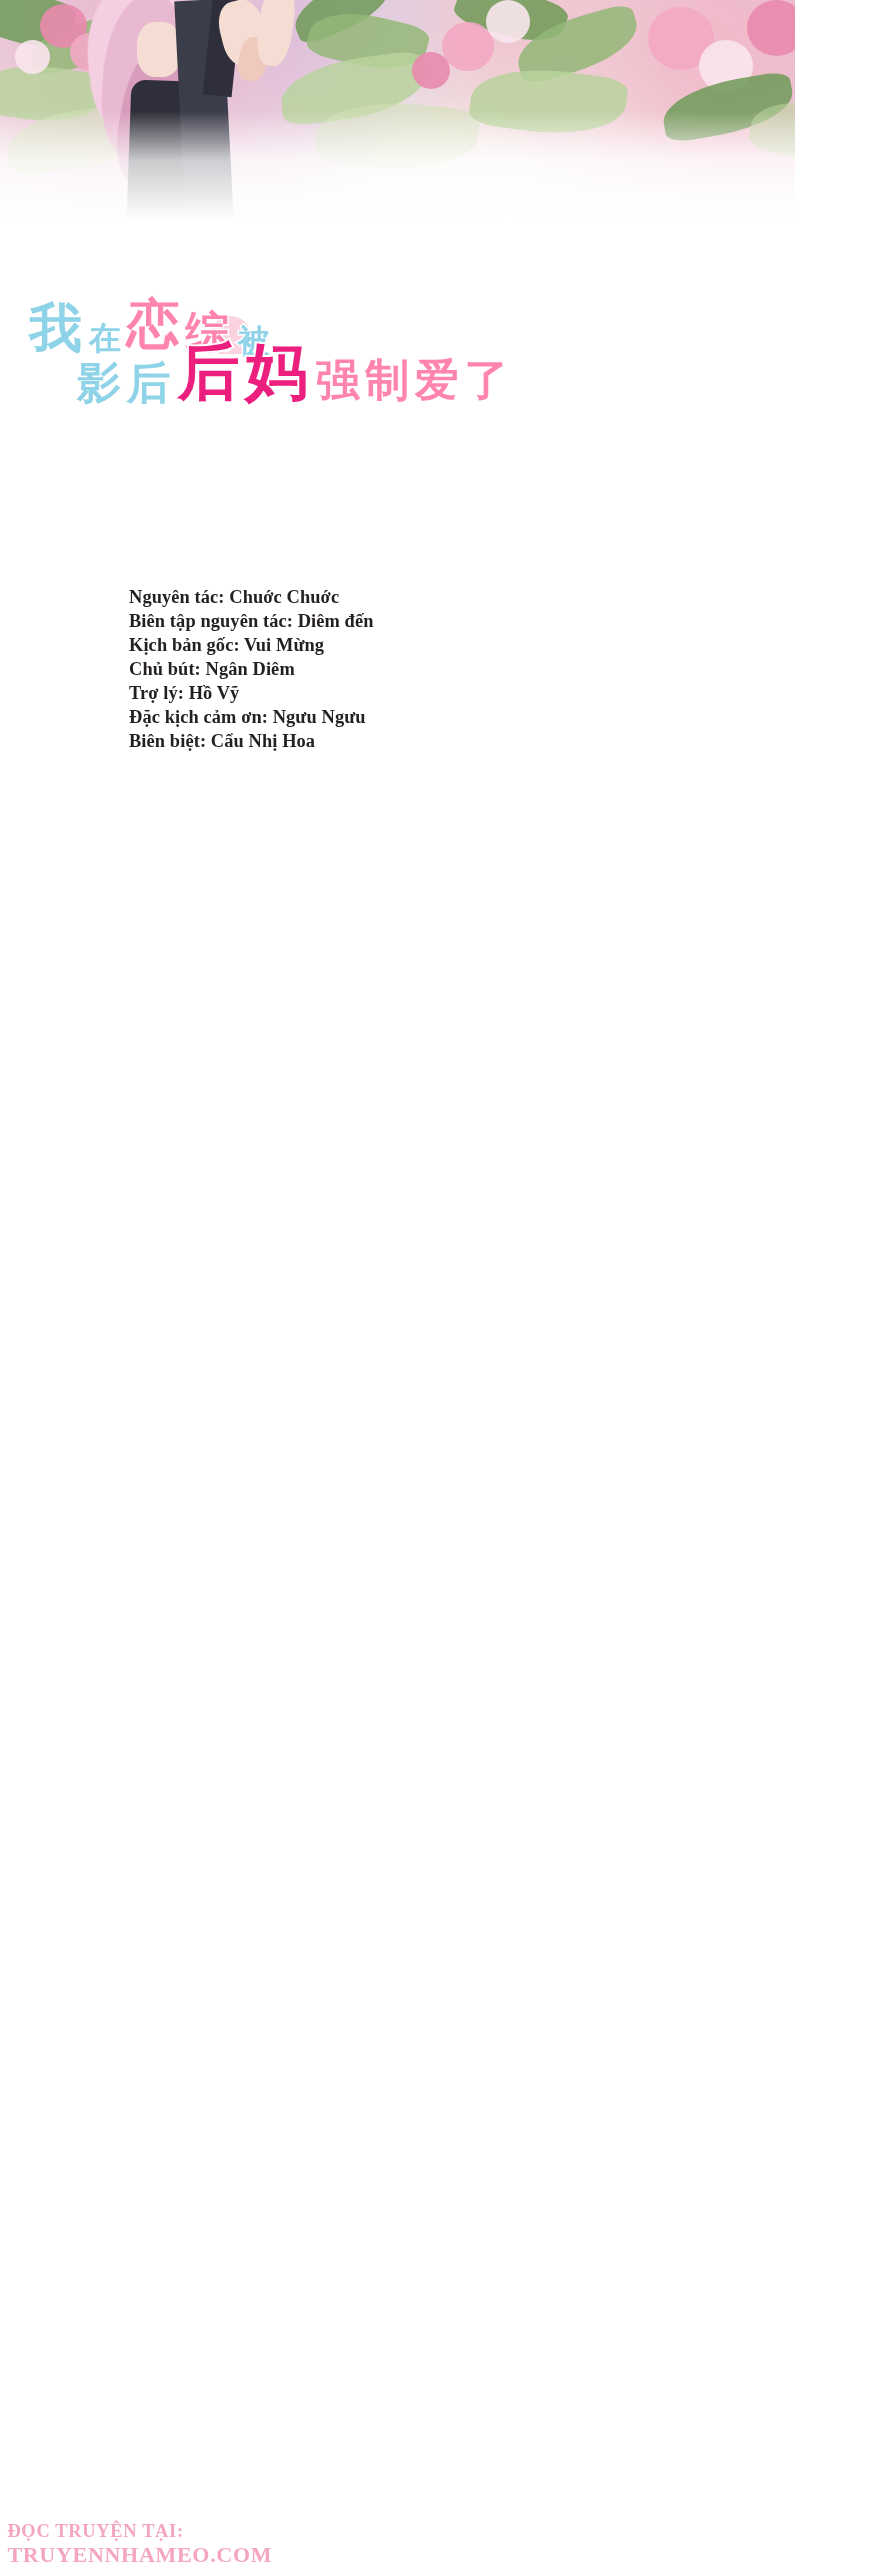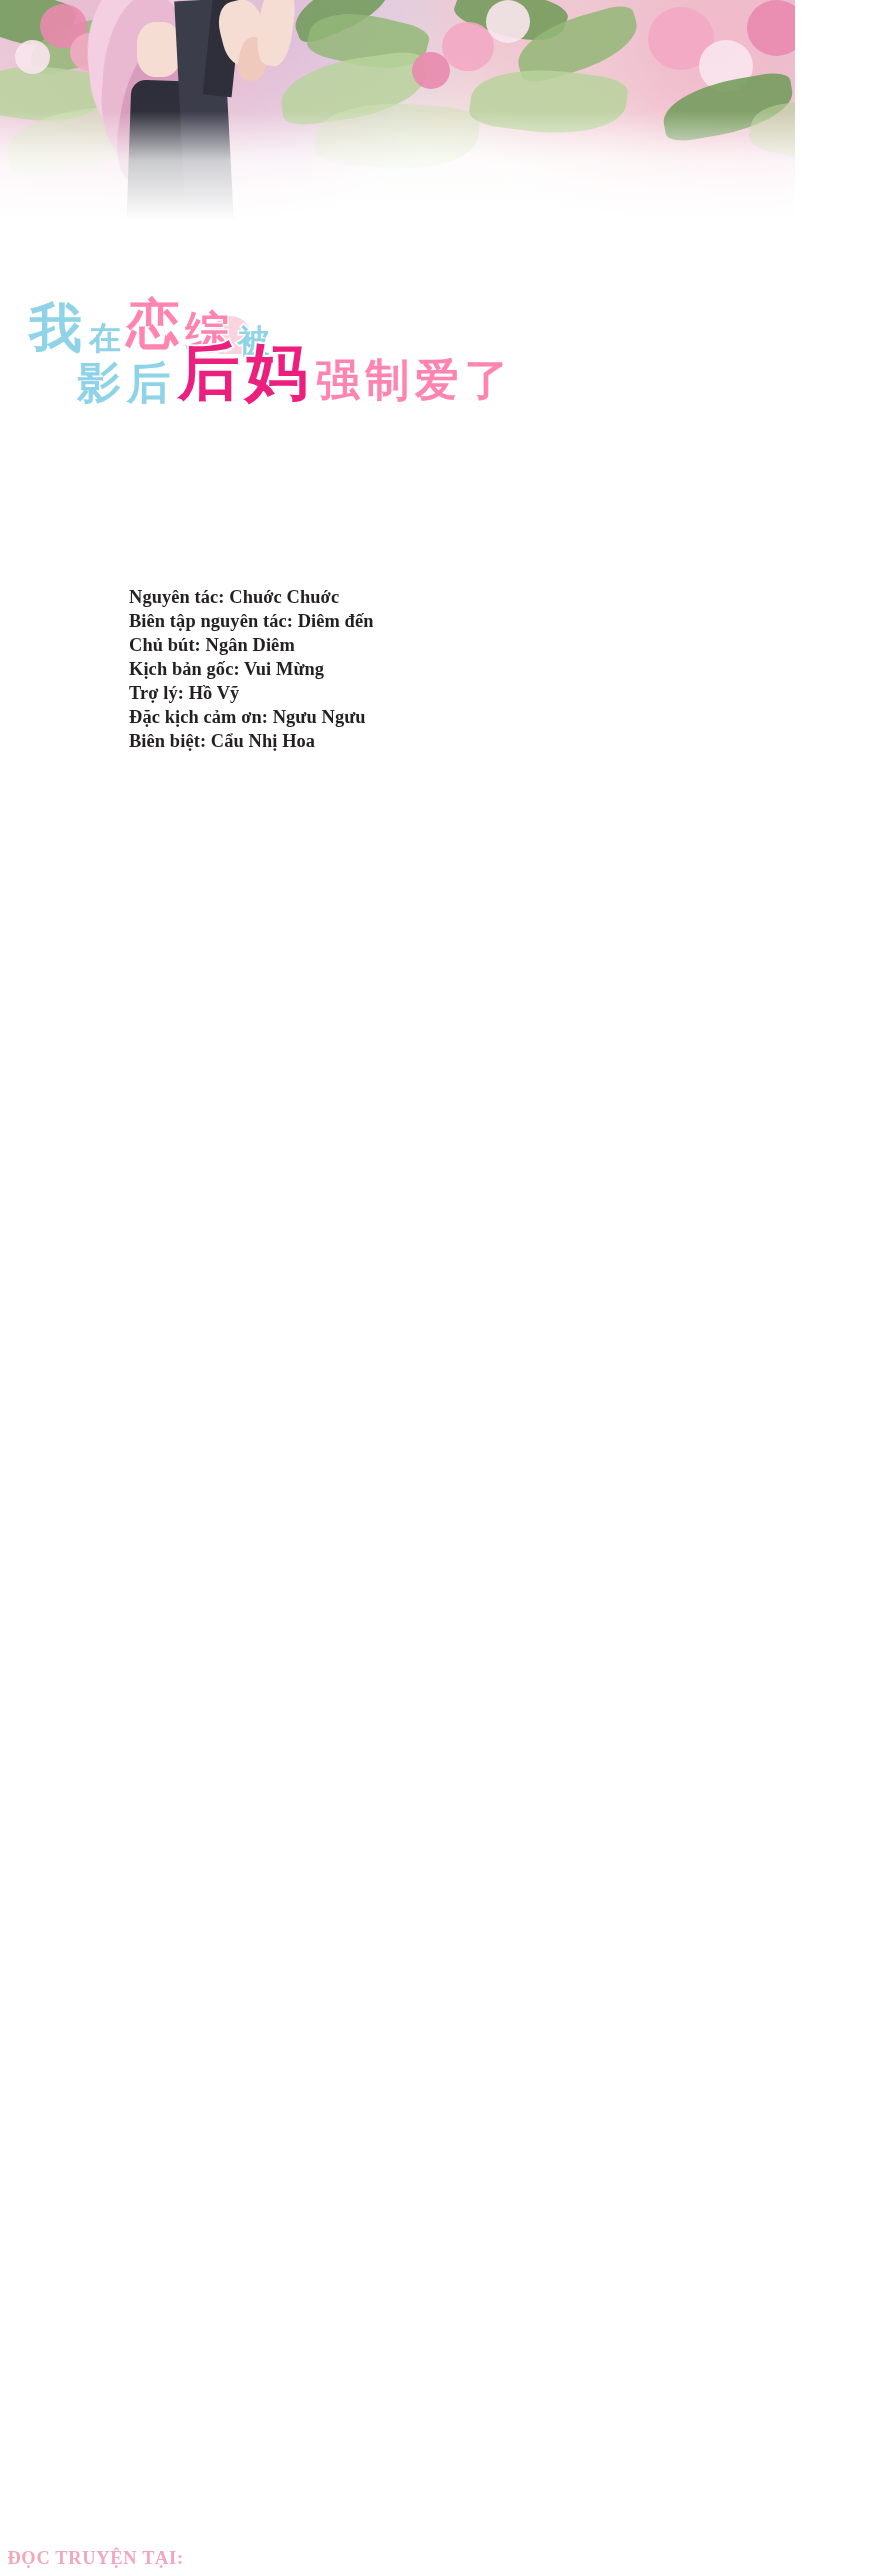--- a/index.html
+++ b/index.html
@@ -260,25 +260,26 @@
       <span class="cjk pink s-mid" style="position:relative;top:7.4px;left:10.3px;">强</span>
       <span class="cjk pink s-mid" style="position:relative;top:7.4px;left:11.8px;">制</span>
       <span class="cjk pink s-mid" style="position:relative;top:7.4px;left:13.2px;">爱</span>
       <span class="cjk pink s-mid" style="position:relative;top:7.4px;left:14.7px;">了</span>
     </div>
   </div>
 
   <div class="credits">
     <div class="credit-line">Nguyên tác: Chuớc Chuớc</div>
     <div class="credit-line">Biên tập nguyên tác: Diêm đến</div>
+    <div class="credit-line">Kịch bản gốc: Vui Mừng</div>
     <div class="credit-line">Chủ bút: Ngân Diêm</div>
-    <div class="credit-line">Kịch bản gốc: Vui Mừng</div>
     <div class="credit-line">Trợ lý: Hồ Vỹ</div>
     <div class="credit-line">Đặc kịch cảm ơn: Ngưu Ngưu</div>
     <div class="credit-line">Biên biệt: Cẩu Nhị Hoa</div>
   </div>
 
   <div class="footer">
     <div class="footer-line1">ĐỌC TRUYỆN TẠI:</div>
+    <div class="footer-line2">TRUYENNHAMEO.COM</div>
   </div>
 
 </div>
 
 
 </body></html>

